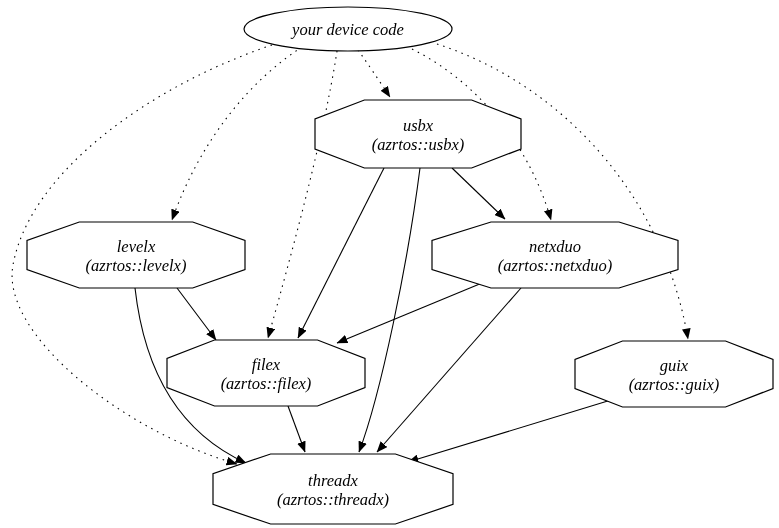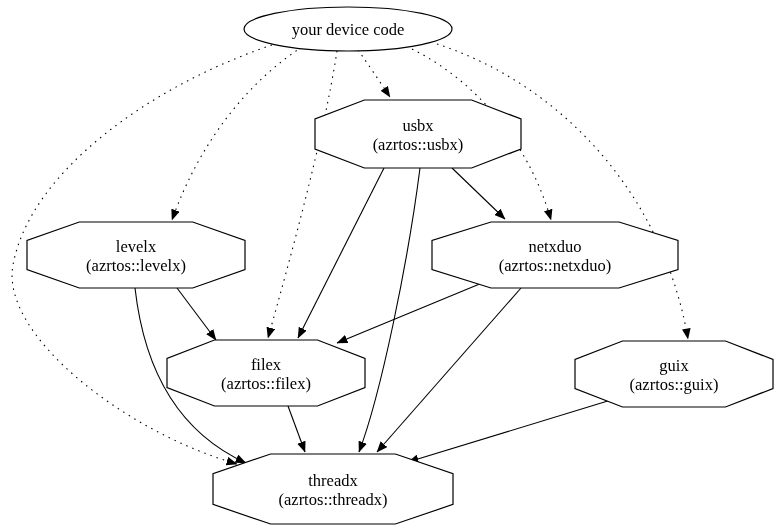--- a/index.html
+++ b/index.html
@@ -6,20 +6,21 @@
     margin: 0;
     padding: 0;
     background: #ffffff;
   }
   .canvas {
     position: relative;
     width: 779px;
     height: 528px;
     background: #ffffff;
     overflow: hidden;
+    font-style: italic;
   }
   svg text {
     font-family: "Liberation Serif", "DejaVu Serif", serif;
     font-size: 16.5px;
     fill: #000000;
   }
 </style>
 </head>
 <body>
 

